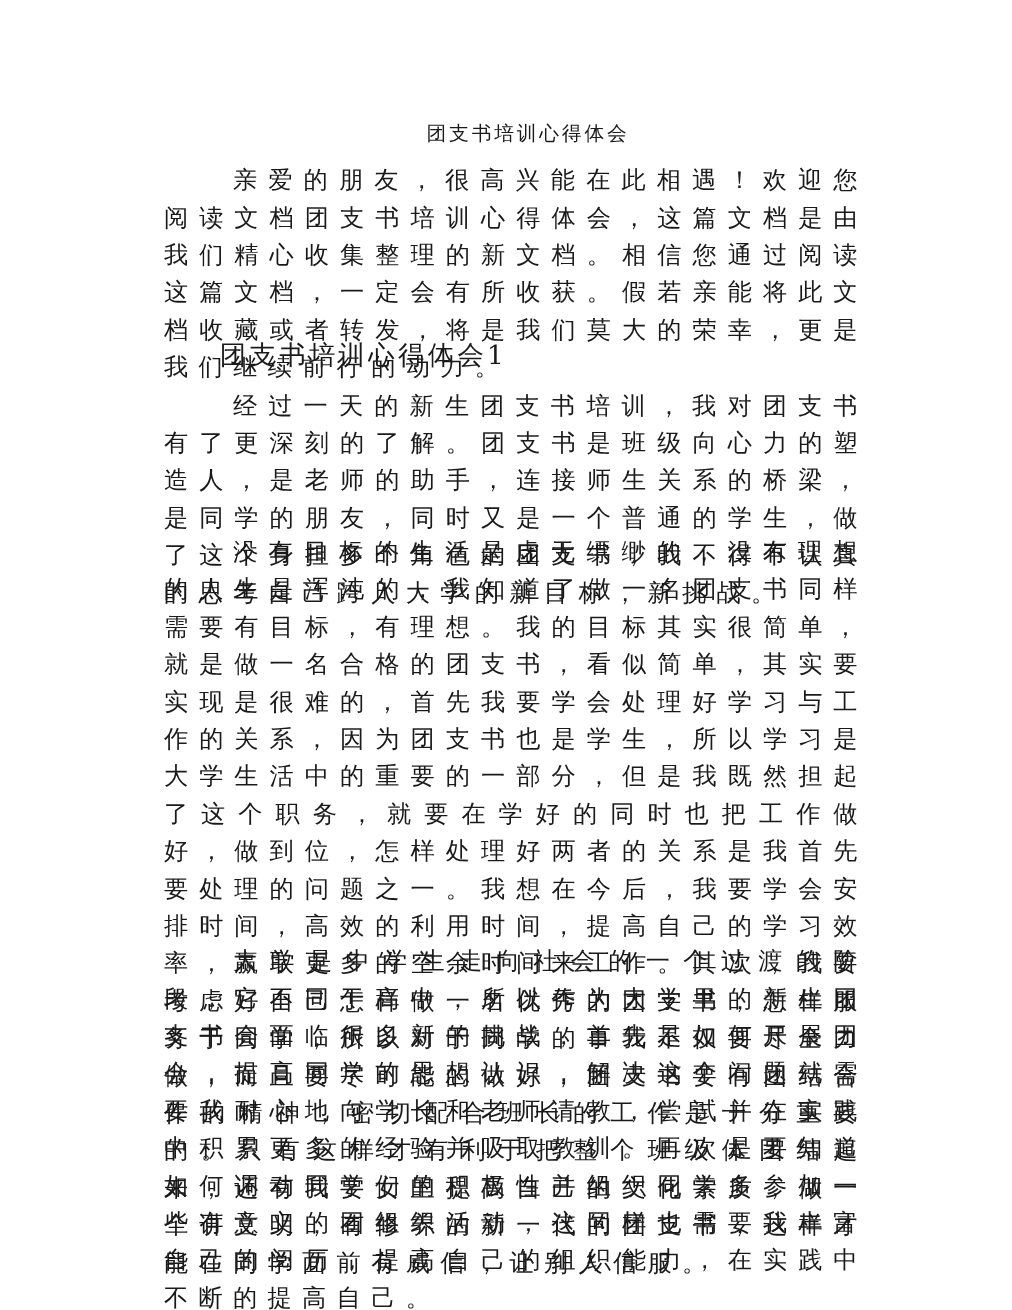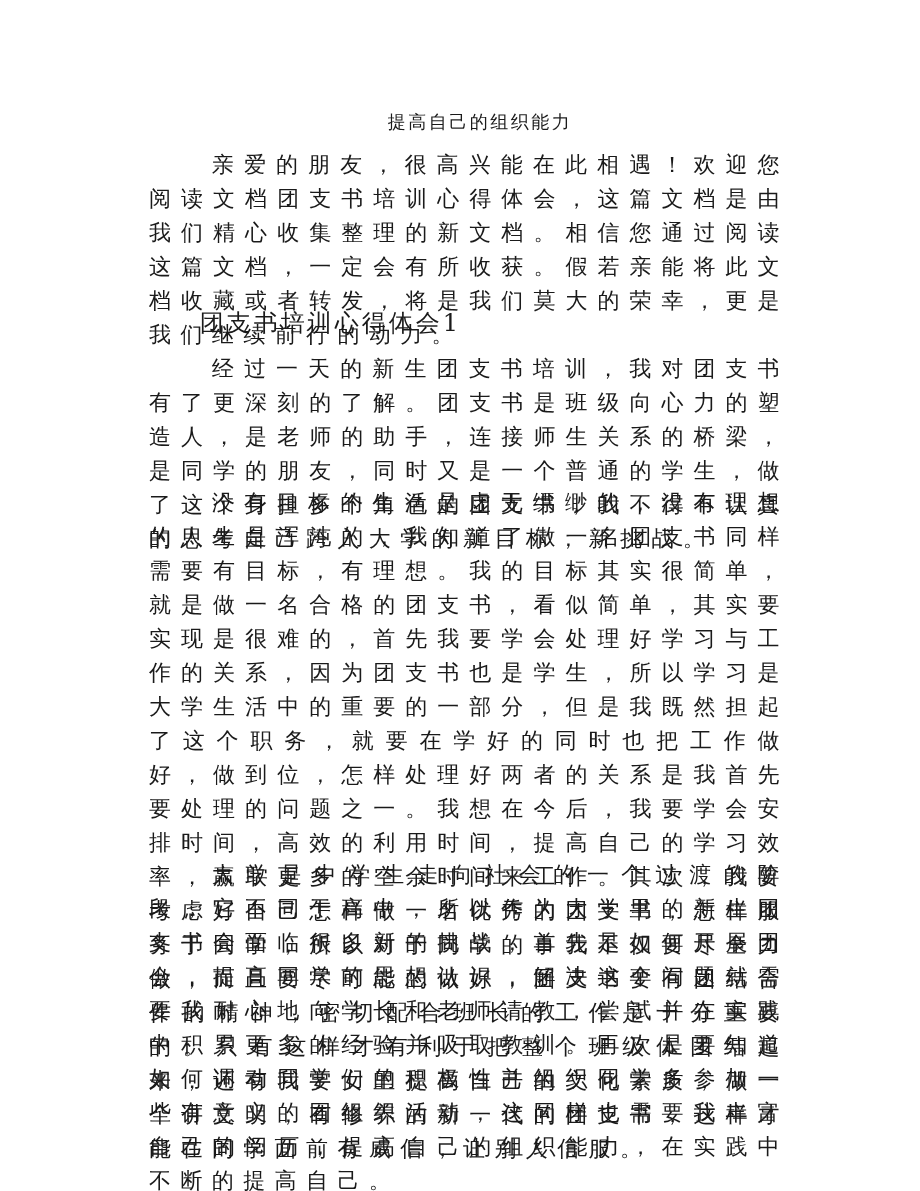--- a/index.html
+++ b/index.html
@@ -23,21 +23,21 @@
     .subhead {
       position: absolute; left: 0; width: 640px;
       font-size: 24px; line-height: 28px; letter-spacing: 3px;
       text-indent: 62.8px; margin: 0;
     }
   </style>
 </head>
 <body>
 
 <div class="page">
-  <div class="title" style="left:0;">提高自己的组织能力</div>
+  <div class="title" style="left:0;">团支书培训心得体会</div>
 
   <p class="para indent" style="top:148px;">亲爱的朋友，很高兴能在此相遇！欢迎您阅读文档团支书培训心得体会，这篇文档是由我们精心收集整理的新文档。相信您通过阅读这篇文档，一定会有所收获。假若亲能将此文档收藏或者转发，将是我们莫大的荣幸，更是我们继续前行的动力。</p>
 
   <p class="subhead" style="top:309px;">团支书培训心得体会1</p>
 
   <p class="para indent" style="top:352px;font-family:Liberation Serif, serif;">经过一天的新生团支书培训，我对团支书有了更深刻的了解。团支书是班级向心力的塑造人，是老师的助手，连接师生关系的桥梁，是同学的朋友，同时又是一个普通的学生，做了这个身担多个角色的团支书，我不得不认真的思考自己跨入大学的新目标，新挑战。</p>
 
   <p class="para indent" style="top:486px;">没有目标的生活是虚无缥缈的，没有理想的人生是浑沌的，我知道了做一名团支书同样需要有目标，有理想。我的目标其实很简单，就是做一名合格的团支书，看似简单，其实要实现是很难的，首先我要学会处理好学习与工作的关系，因为团支书也是学生，所以学习是大学生活中的重要的一部分，但是我既然担起了这个职务，就要在学好的同时也把工作做好，做到位，怎样处理好两者的关系是我首先要处理的问题之一。我想在今后，我要学会安排时间，高效的利用时间，提高自己的学习效率，赢取更多的空余时间来工作。其次，我要考虑好自己怎样做一名优秀的团支书，怎样服务于同学，所以对于同学的事我不仅要尽全力做，而且要尽可能的做好，团支书要有团结合作的精神，密切配合班长的工作是十分重要的。只有这样才有利于把整个班级体团结起来，还有我要女里提高自己的文化素质，做一个讲文明，有修养的新一代的团支书，这样才能在同学面前有威信，让别人信服。</p>
 
   <p class="para indent" style="top:858px;">大学是中学生走向社会的一个过渡的阶段，它不同于高中，所以作为大学里的新生团支书会面临很多新的挑战，首先是如何开展团会，提高同学的思想认识，解决这个问题就需要我耐心地向学长和老师请教，尝试并在实践中积累更多的经验并吸取教训。再次是要知道如何调动同学们的积极性并组织同学多参加一些有意义的团组织活动，这同样也需要我丰富自己的阅历，提高自己的组织能力，在实践中不断的提高自己。</p>

